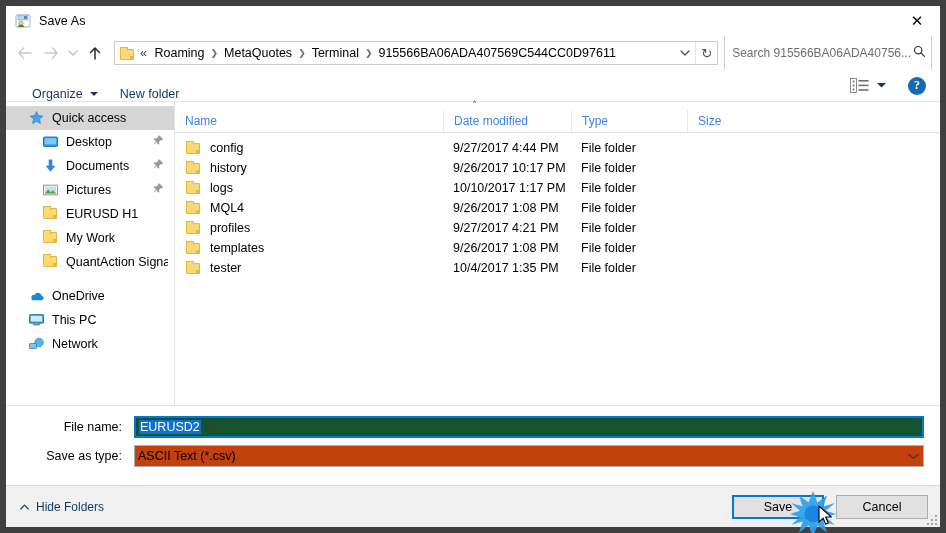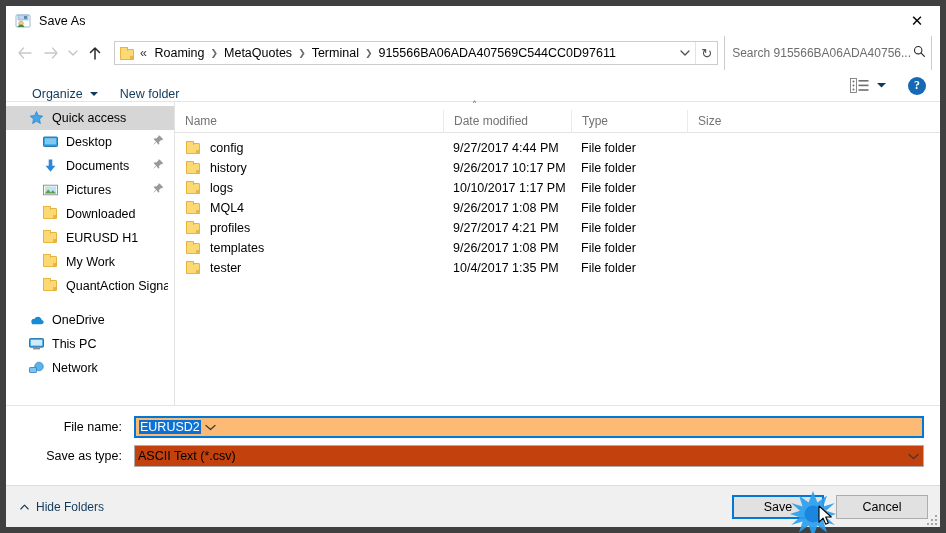--- a/index.html
+++ b/index.html
@@ -281,21 +281,21 @@
     color: #6b6b6b;
     font-size: 10px;
     font-family: "DejaVu Sans", sans-serif;
   }
   .colheader {
     display: flex;
     height: 23px;
     border-bottom: 1px solid #e3e3e3;
     align-items: center;
     font-size: 12px;
-    color: #737373;
+    color: #3b82f6;
   }
   .col {
     height: 23px;
     display: flex; align-items: center;
     padding-left: 10px;
     border-left: 1px solid #eaeaea;
     overflow: hidden;
     white-space: nowrap;
   }
   .col:first-child { border-left: none; }
@@ -341,21 +341,21 @@
     text-align: right;
     padding-right: 12px;
     font-size: 12.5px;
     color: #000;
   }
   .combo {
     flex: 1 1 auto;
     height: 22px;
     display: flex;
     align-items: center;
-    background: #fdba74;
+    background: #14532d;
     border: 1px solid #7a7a7a;
     padding-left: 3px;
     min-width: 0;
   }
   .combo.focused { border: 2px solid #0078d7; }
   .combo.readonly { background: #c2410c; border: 1px solid #adadad; }
   .combo .val { font-size: 12.5px; color: #000; flex: 1 1 auto; overflow: hidden; white-space: nowrap; }
   .combo .val.sel { background: #0b72d4; color: #ffffff; padding: 0 1px; display: inline-block; flex: 0 0 auto; }
   .combo .chev {
     flex: 0 0 20px;
@@ -585,26 +585,20 @@
           <svg width="11" height="11" viewBox="0 0 11 11">
               <path d="M6.8 0.8l3.4 3.4-1 1-1-.3-2.2 2.2.4 1.6-1 1L3.5 7 .9 9.6l-.4-.4L3 6.5.6 4.2l1-1 1.6.4L5.4 1.4l-.3-1z" fill="#9a9a9a"></path>
             </svg>
         </span>
       </div>
 
       <div class="nav-item indent">
         <span class="nav-ico">
             <i class="folder"></i>
           </span>
-        <span class="nav-label">Downloaded</span>
-      </div>
-      <div class="nav-item indent">
-        <span class="nav-ico">
-            <i class="folder"></i>
-          </span>
         <span class="nav-label">EURUSD H1</span>
       </div>
       <div class="nav-item indent">
         <span class="nav-ico">
             <i class="folder"></i>
           </span>
         <span class="nav-label">My Work</span>
       </div>
       <div class="nav-item indent">
         <span class="nav-ico">

